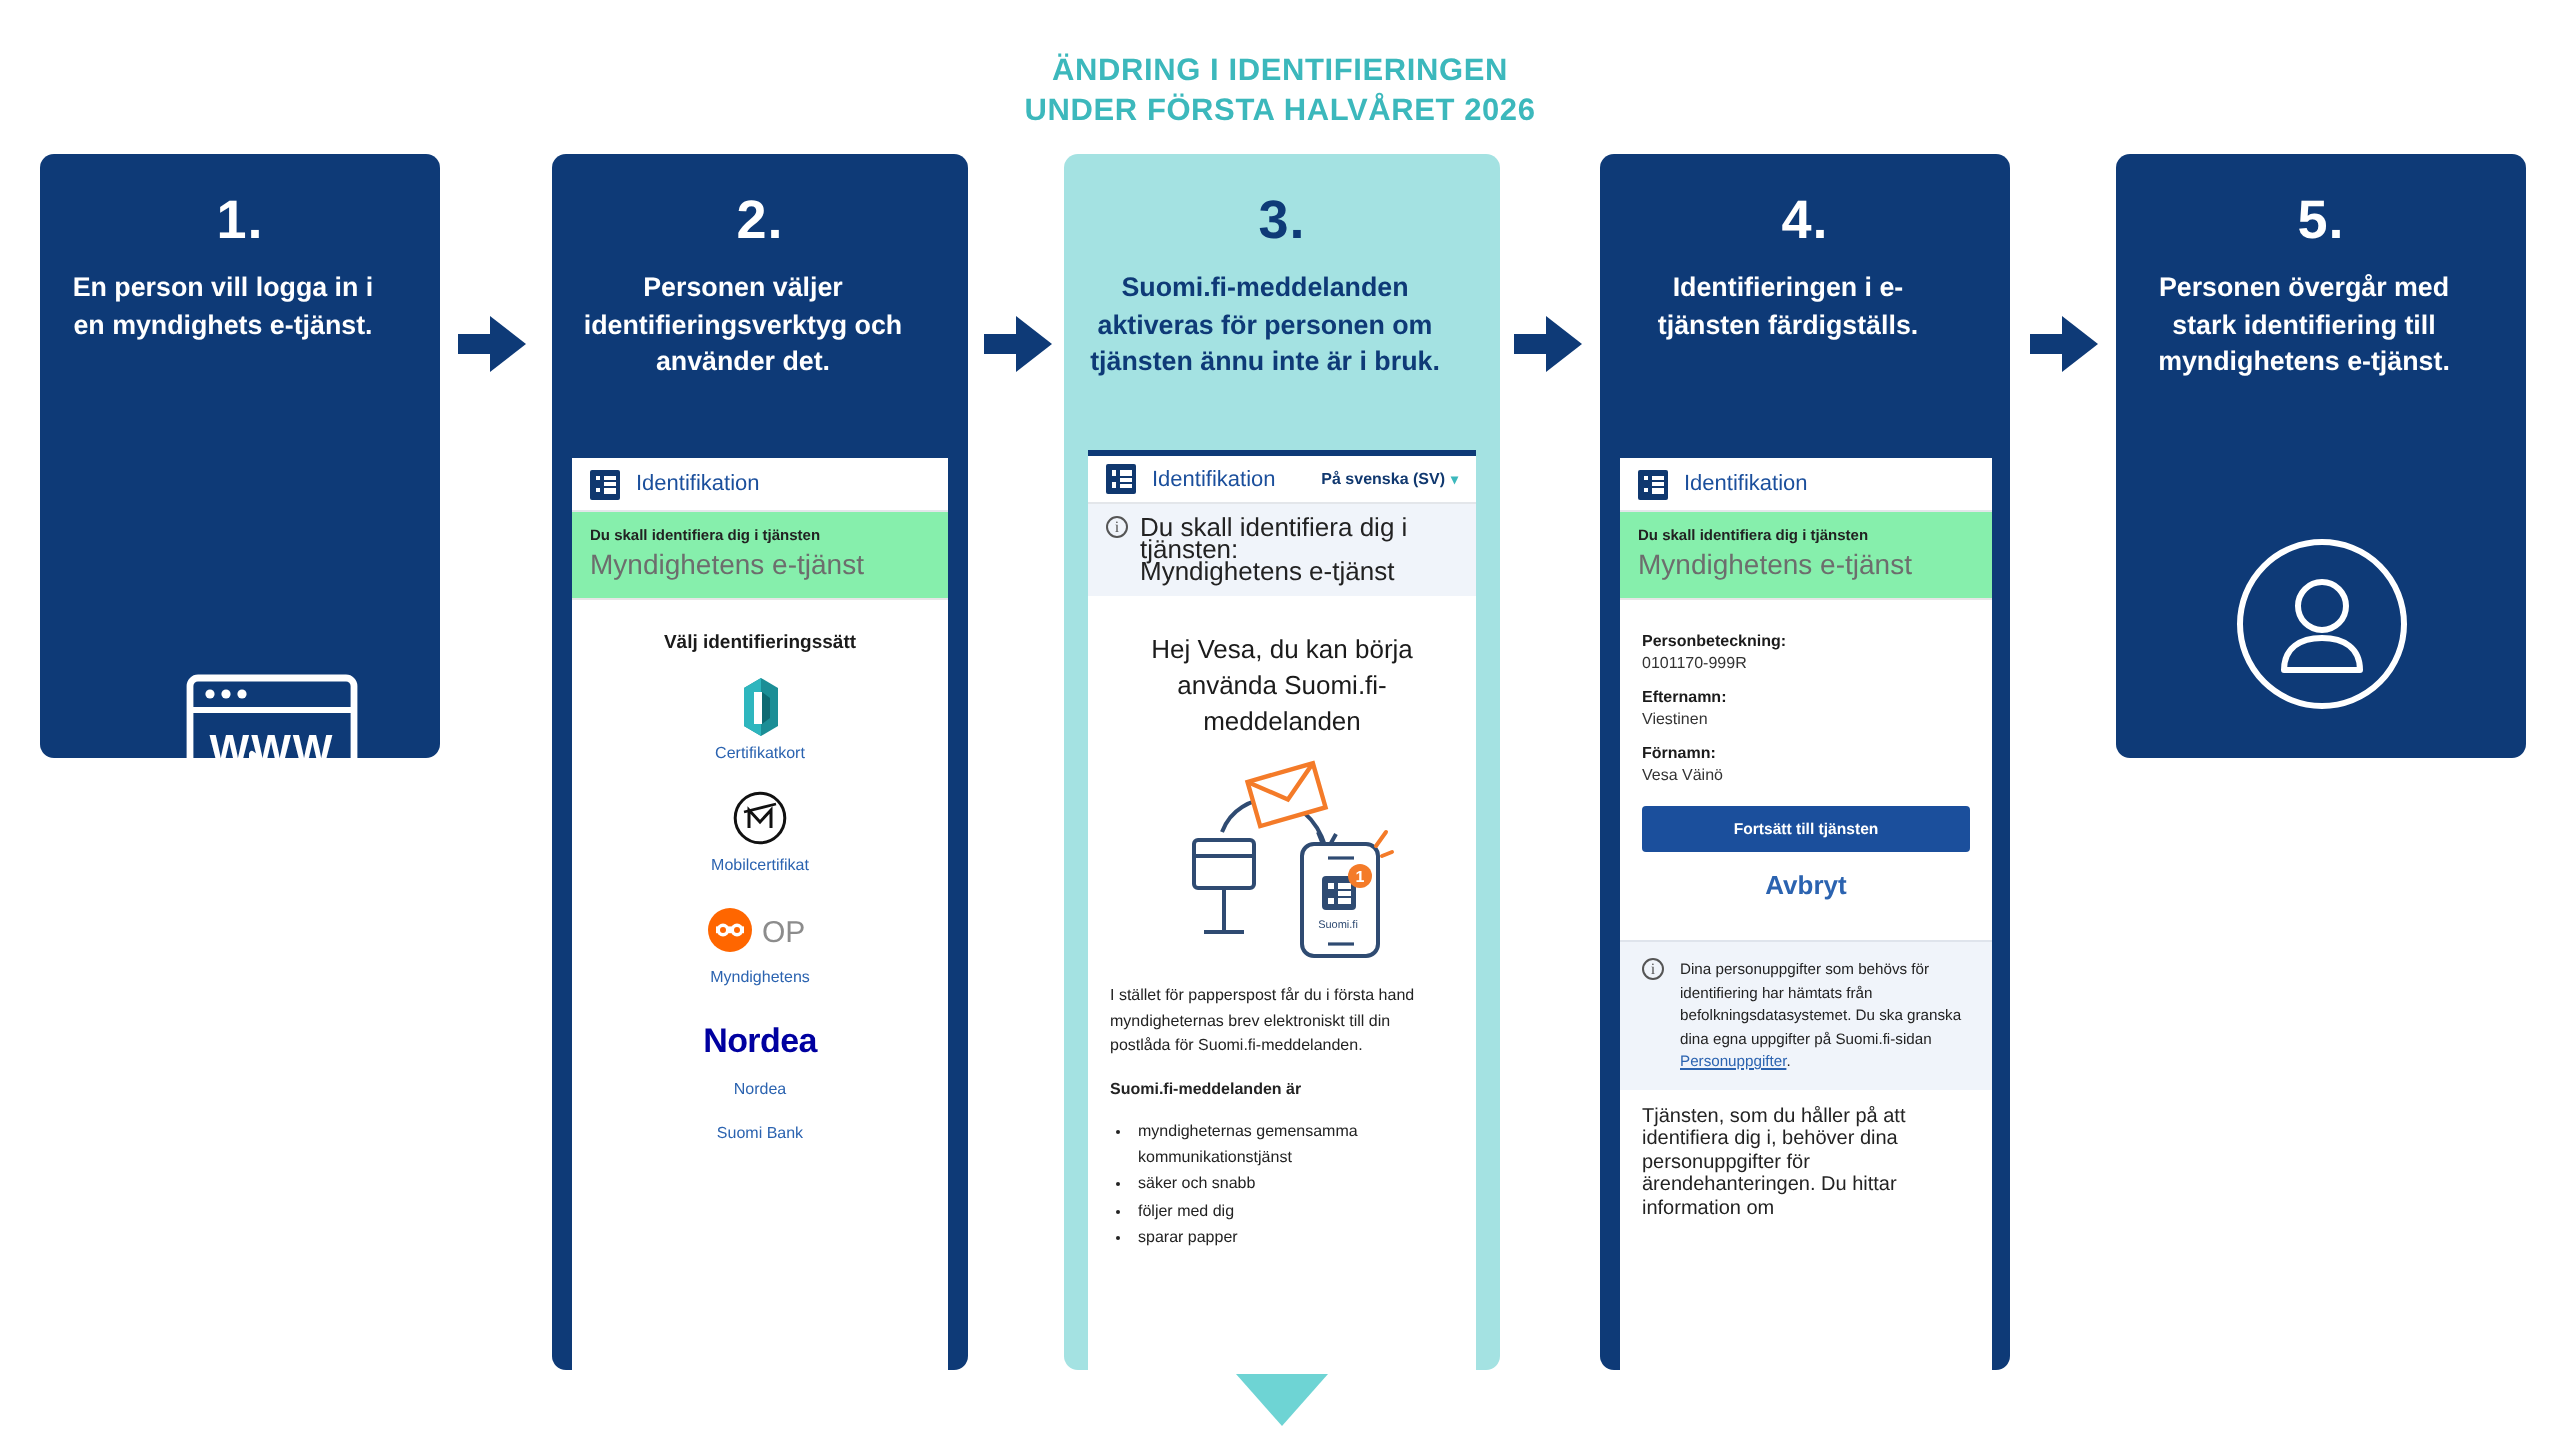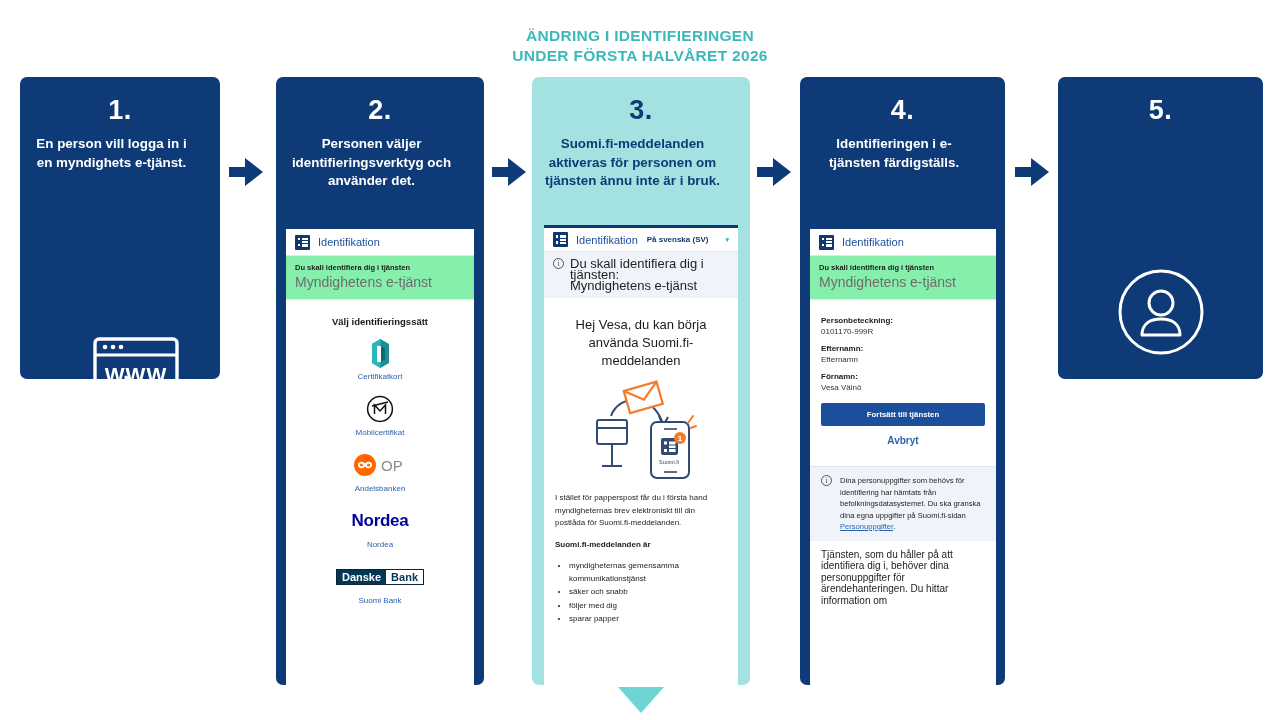--- a/index.html
+++ b/index.html
@@ -104,21 +104,21 @@
   .sfi-logo i.d1 { left: 2.5px; top: 3px; width: 2.5px; height: 2.5px; }
   .sfi-logo i.d2 { left: 2.5px; top: 9px; width: 2.5px; height: 2.5px; }
   .sfi-logo i.l1 { left: 6.5px; top: 3px; width: 6px; height: 2.5px; }
   .sfi-logo i.l2 { left: 6.5px; top: 6.5px; width: 6px; height: 2px; }
   .sfi-logo i.l3 { left: 6.5px; top: 9.5px; width: 6px; height: 2.5px; }
   .mock-topbar-title {
     color: #1B4F9C; font-size: 11px; margin-left: 8px; font-weight: 400;
   }
   .mock-lang {
     margin-left: auto; color: #10386F; font-size: 8px; font-weight: bold;
-    display: flex; align-items: center; gap: 17px;
+    display: flex; align-items: center; gap: 3px;
   }
   .chev { font-size: 7px; color: #3CB8BC; }
 
   .mock-service {
     padding: 7px 9px 9px 9px;
     background: #86efac;
     border-bottom: 1px solid #e6e6e6;
   }
   .mock-service .lbl { font-size: 7.5px; font-weight: bold; color: #222; }
   .mock-service .val { font-size: 14px; color: #6d6d6d; margin-top: 2px; }
@@ -158,21 +158,21 @@
   .field-lbl { font-size: 8px; font-weight: bold; color: #1b1b1b; margin-top: 8px; }
   .field-val { font-size: 8px; color: #333; margin-top: 2px; }
 
   .btn-primary {
     margin-top: 11px;
     background: #1B4F9C; color: #fff;
     text-align: center; font-size: 7.8px; font-weight: bold;
     padding: 7px 0; border-radius: 2px;
   }
   .btn-link {
-    text-align: center; color: #2B63B0; font-size: 10px; font-weight: bold;
+    text-align: center; color: #2B63B0; font-size: 13px; font-weight: bold;
     padding: 9px 0 10px 0;
   }
   .notebox {
     background: #F0F4FA; border-top: 1px solid #dfe4ec;
     padding: 8px 11px 8px 11px;
     display: flex; gap: 8px;
   }
   .notebox .txt { font-size: 7.6px; color: #232323; line-height: 11.5px; }
   .notebox a { color: #2B63B0; }
   .tail-p { padding: 8px 11px 0 11px; font-size: 10px; color: #232323; line-height: 11.5px; }
@@ -260,37 +260,31 @@
             <svg width="56" height="24" viewBox="0 0 56 24">
               <circle cx="13" cy="12" r="11" fill="#FF6600"></circle>
               <rect x="6" y="10.2" width="14" height="3.4" fill="#ffffff"></rect>
               <circle cx="9.5" cy="12" r="3.2" fill="#ffffff"></circle>
               <circle cx="16.5" cy="12" r="3.2" fill="#ffffff"></circle>
               <circle cx="9.5" cy="12" r="1.5" fill="#FF6600"></circle>
               <circle cx="16.5" cy="12" r="1.5" fill="#FF6600"></circle>
               <text x="29" y="18" fill="#8C8C8C" font-size="15" font-family="Liberation Sans, sans-serif">OP</text>
             </svg>
           </div>
-          <div class="name">Andelsbanken</div>
+          <div class="name">Myndighetens</div>
         </div>
 
         <div class="idmethod">
           <div class="brand-logo">
             <span style="color:#0000A0; font-weight:bold; font-size:17px; letter-spacing:-0.3px;">Nordea</span>
           </div>
           <div class="name">Nordea</div>
         </div>
 
         <div class="idmethod">
-          <div class="brand-logo">
-            <span style="display:inline-flex; border:1px solid #123; align-items:stretch;">
-              <span style="background:#003755; color:#fff; font-weight:bold; font-size:11px; padding:1px 5px;">Danske</span>
-              <span style="background:#fff; color:#003755; font-weight:bold; font-size:11px; padding:1px 5px;">Bank</span>
-            </span>
-          </div>
           <div class="name">Suomi Bank</div>
         </div>
       </div>
     </div>
   </div>
 
   <div class="arrow-right" style="left:492px; top:158px;">
     <div class="shaft"></div>
       <div class="head"></div>
   </div>
@@ -408,21 +402,21 @@
       </div>
 
       <div style="padding:8px 11px 10px 11px;">
 
         <div>
           <div class="field-lbl">Personbeteckning:</div>
           <div class="field-val">0101170-999R</div>
         </div>
         <div>
           <div class="field-lbl">Efternamn:</div>
-          <div class="field-val">Efternamn</div>
+          <div class="field-val">Viestinen</div>
         </div>
         <div>
           <div class="field-lbl">Förnamn:</div>
           <div class="field-val">Vesa Väinö</div>
         </div>
 
         <div class="btn-primary">Fortsätt till tjänsten</div>
         <div class="btn-link">Avbryt</div>
       </div>
 
@@ -435,20 +429,21 @@
     </div>
   </div>
 
   <div class="arrow-right" style="left:1015px; top:158px;">
     <div class="shaft"></div>
       <div class="head"></div>
   </div>
 
   <div class="panel dark" style="left:1058px; top:77px; width:205px; height:302px;">
     <div class="panel-num">5.</div>
+    <div class="panel-desc">Personen övergår med stark identifiering till myndighetens e-tjänst.</div>
     <svg class="icon-big" style="left:58px; top:190px;" width="90" height="90" viewBox="0 0 90 90">
       <circle cx="45" cy="45" r="41" fill="none" stroke="#fff" stroke-width="3"></circle>
       <circle cx="45" cy="36" r="12" fill="none" stroke="#fff" stroke-width="3"></circle>
       <path d="M26 68 C26 57, 34 52, 45 52 C56 52, 64 57, 64 68 Z" fill="none" stroke="#fff" stroke-width="3" stroke-linejoin="round"></path>
     </svg>
   </div>
 
 </div>
 
 </body></html>

